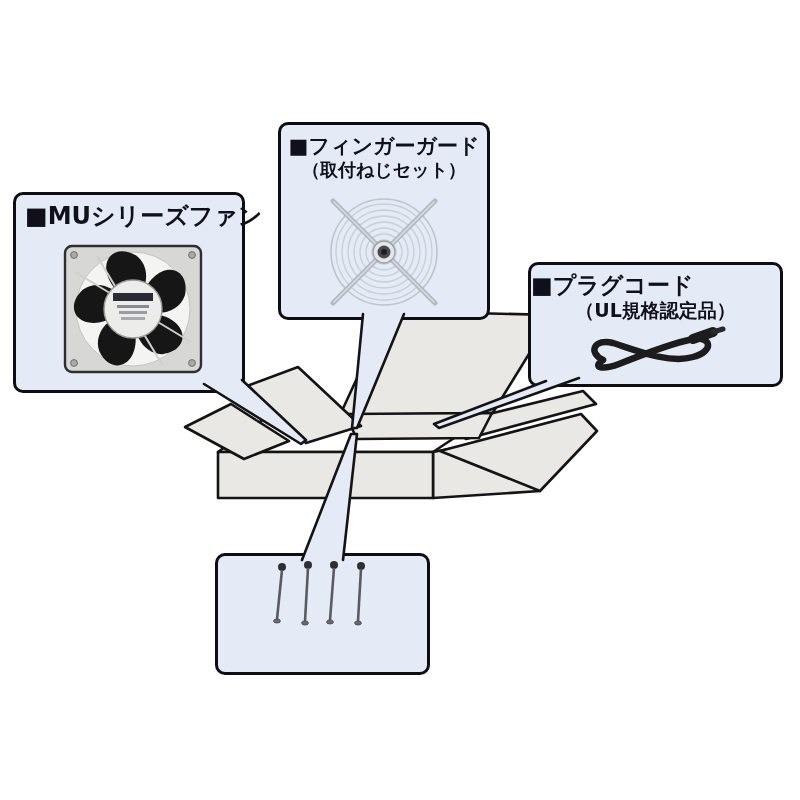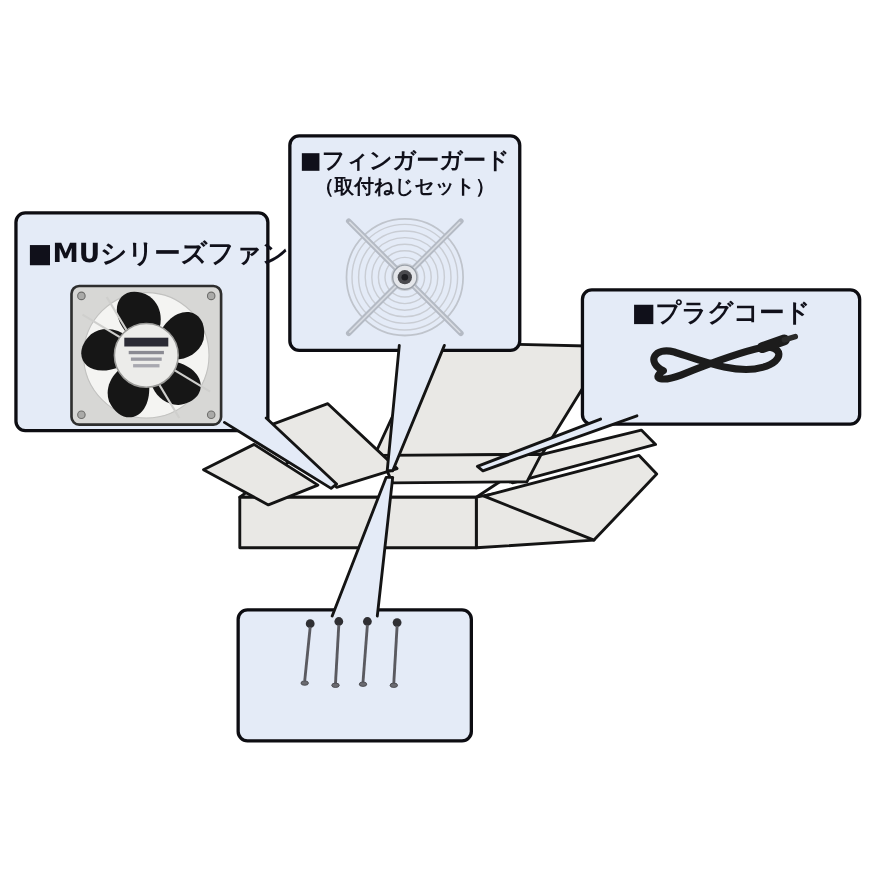--- a/index.html
+++ b/index.html
@@ -14,28 +14,28 @@
            border-radius:10px;}
   .callout .title,.callout .subtitle{font-weight:bold;color:var(--text,#10101a);
            white-space:nowrap;line-height:1.18;}
   .box-face{fill:var(--box-fill,#e9e8e5);stroke:var(--line,#141414);stroke-width:2.6;stroke-linejoin:round;}
   .box-open{fill:#ffffff;stroke:var(--line,#141414);stroke-width:2.6;stroke-linejoin:round;}
   .leader-fill{fill:var(--leader-fill,#e4ebf7);stroke:none;}
   .leader-side{fill:none;stroke:var(--line,#141414);stroke-width:2.6;stroke-linejoin:round;stroke-linecap:round;}
 
   
   #callout-fan   {left:13px; top:192px; width:232px; height:201px;}
-  #callout-guard {left:262px;top:122px; width:212px; height:198px;}
+  #callout-guard {left:278px;top:122px; width:212px; height:198px;}
   #callout-plug  {left:528px;top:262px; width:255px; height:125px;}
   #callout-screws{left:215px;top:553px; width:215px; height:122px;}
 
-  #callout-fan .title{font-size:24px;padding:21px 0 0 9px;}
+  #callout-fan .title{font-size:24px;padding:7px 0 0 9px;}
   #callout-guard .title{font-size:21px;text-align:center;padding-top:9px;}
   #callout-guard .subtitle{font-size:18px;text-align:center;}
-  #callout-plug .title{font-size:23px;text-align:center;padding-top:7px;}
+  #callout-plug .title{font-size:23px;text-align:left;padding-top:7px;}
   #callout-plug .subtitle{font-size:19px;text-align:center;}
   #callout-screws .title{font-size:22px;padding:8px 0 0 15px;}
 
   .img-wrap{display:block;}
 </style>
 </head>
 <body>
 
 <div id="canvas">
 
@@ -113,20 +113,21 @@
         <line x1="153" y1="20" x2="53" y2="120"></line>
       </g>
       <circle cx="103" cy="70" r="11" fill="#e4e6ea" stroke="#9aa0a8" stroke-width="1.3"></circle>
       <circle cx="103" cy="70" r="6.5" fill="#4a4a4e"></circle>
       <circle cx="103" cy="70" r="3" fill="#1e1e22"></circle>
     </svg>
   </div>
 
   <div class="callout" id="callout-plug">
     <div class="title">■プラグコード</div>
+    <div class="subtitle">（UL規格認定品）</div>
     <svg class="img-wrap" width="170" height="52" viewBox="0 0 170 52" style="margin:2px 0 0 42px">
       <path d="M30,36 C14,28 22,14 40,19 C62,26 96,40 120,33 C142,27 138,12 120,15 C100,19 66,32 46,40 C30,46 18,44 30,36" fill="none" stroke="#1c1c1c" stroke-width="6.5" stroke-linecap="round" stroke-linejoin="round"></path>
       <line x1="120" y1="15" x2="140" y2="8" stroke="#1c1c1c" stroke-width="10" stroke-linecap="round"></line>
       <line x1="140" y1="8" x2="150" y2="5" stroke="#2a2a2a" stroke-width="5" stroke-linecap="round"></line>
     </svg>
   </div>
 
   <div class="callout" id="callout-screws">
     <svg class="img-wrap" width="130" height="74" viewBox="0 0 130 74" style="margin:3px 0 0 46px">
       <g>

